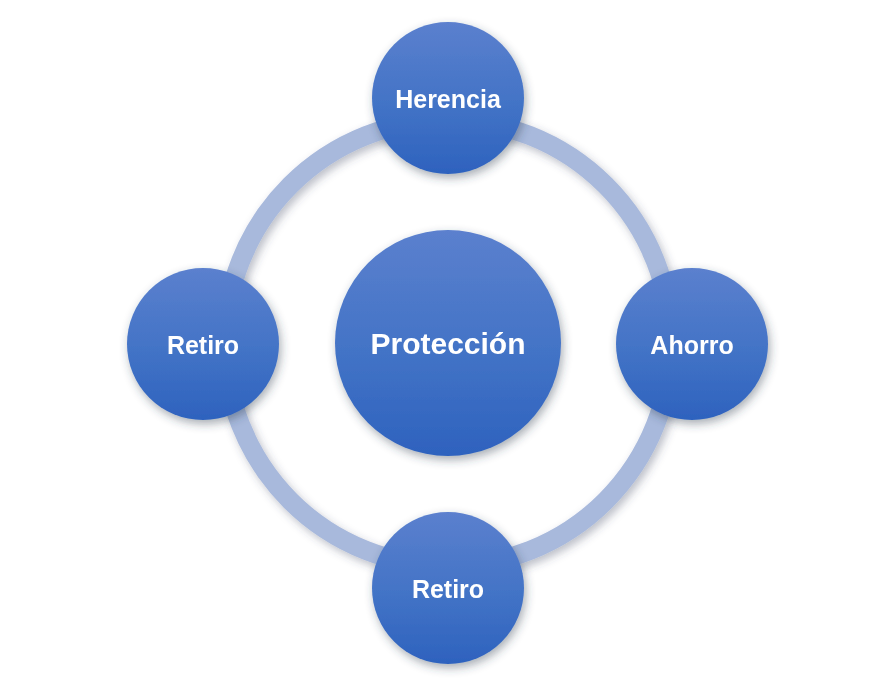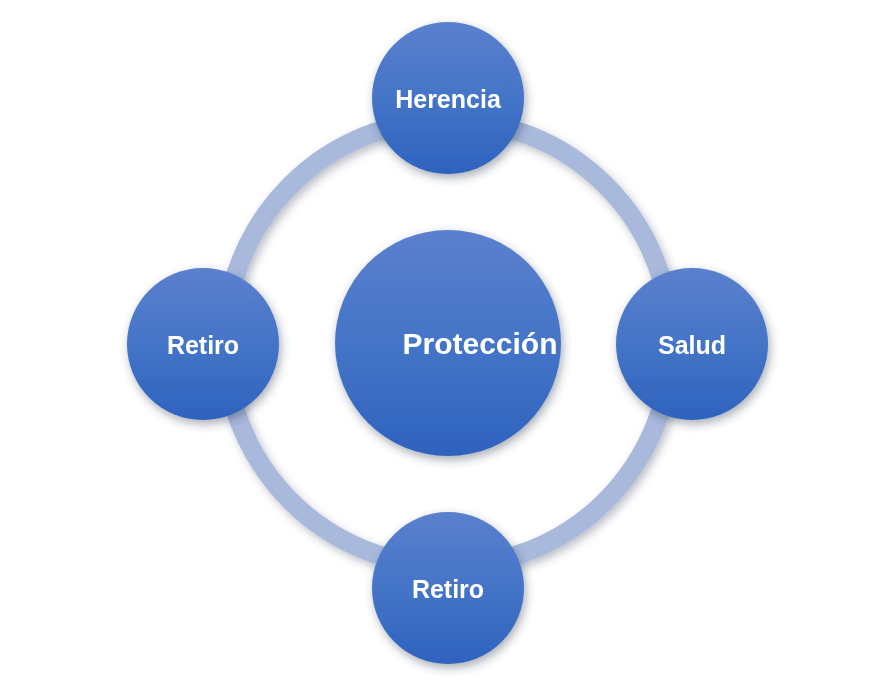--- a/index.html
+++ b/index.html
@@ -35,21 +35,20 @@
     transform: translate(-50%, -50%);
     color: #ffffff;
     white-space: nowrap;
     line-height: 1;
     pointer-events: none;
     font-family: "Liberation Sans", sans-serif;
     font-weight: 700;
   }
   .node-label.center-label {
     font-size: 30px;
-    margin-left: 32px;
   }
   .node-label.satellite-label {
     font-size: 25px;
   }
 </style>
 </head>
 <body>
 
 <div id="diagram-canvas">
 
@@ -77,19 +76,19 @@
     <circle cx="448" cy="588" r="76" fill="url(#nodeGrad)" filter="url(#softShadow)"></circle>
     <circle cx="203" cy="344" r="76" fill="url(#nodeGrad)" filter="url(#softShadow)"></circle>
 
     <circle cx="448" cy="343" r="113" fill="url(#nodeGrad)" filter="url(#softShadow)"></circle>
   </svg>
 
   <div class="node-label center-label" style="left:448px; top:344px;">Protección</div>
 
   <div class="node-label satellite-label" style="left:448px; top:99px;">Herencia</div>
 
-  <div class="node-label satellite-label" style="left:692px; top:345px;">Salud</div>
+  <div class="node-label satellite-label" style="left:692px; top:345px;">Ahorro</div>
 
   <div class="node-label satellite-label" style="left:448px; top:589px;">Retiro</div>
 
   <div class="node-label satellite-label" style="left:203px; top:345px;">Retiro</div>
 
 </div>
 
 </body></html>

